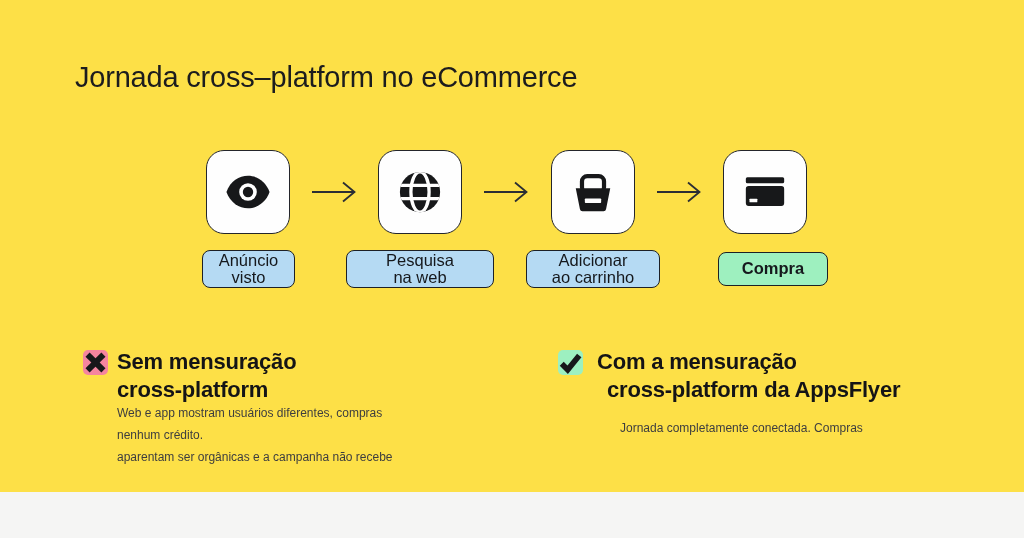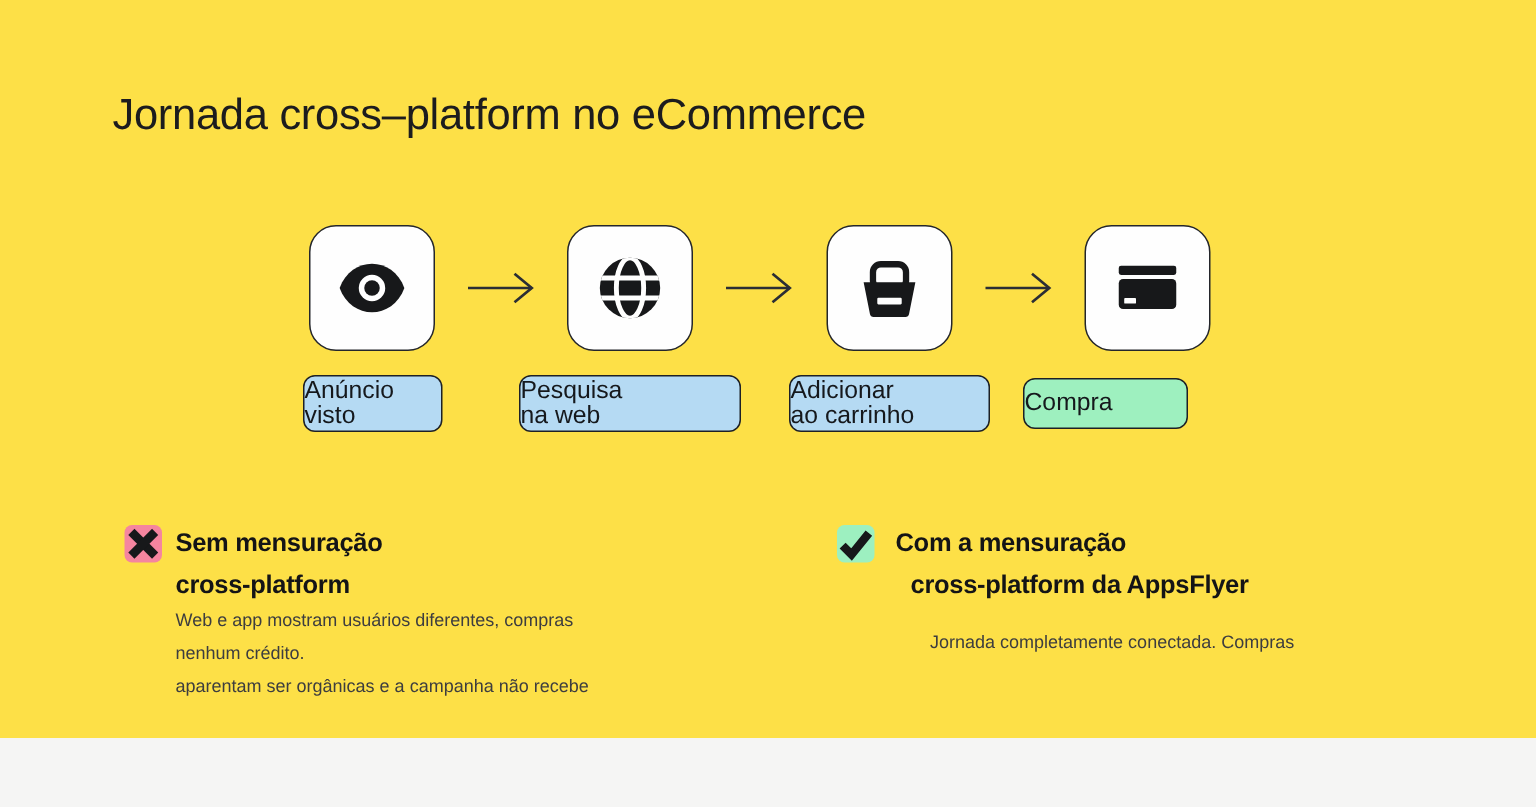--- a/index.html
+++ b/index.html
@@ -25,41 +25,41 @@
     display:flex;align-items:center;justify-content:center;
   }
   .step-box svg{display:block;}
 
   .arrow{position:absolute;top:178px;width:46px;height:28px;}
 
   
   .lbl{
     position:absolute;top:250px;box-sizing:border-box;
     border:1.6px solid #1d2025;border-radius:8px;
-    font-size:16.5px;line-height:17.5px;text-align:left;color:#15181c;
+    font-size:16.5px;line-height:17.5px;text-align:center;color:#15181c;
     display:flex;flex-direction:column;justify-content:center;
   }
   .lbl-blue{background:#b5daf3;}
   .lbl-green{background:#9ef0bf;}
   .lbl-1{left:202px;width:93px;height:38px;}
   .lbl-2{left:346px;width:148px;height:38px;}
   .lbl-3{left:526px;width:134px;height:38px;}
-  .lbl-4{left:682px;width:110px;height:34px;top:252px;}
+  .lbl-4{left:718px;width:110px;height:34px;top:252px;font-weight:bold;}
 
   
   .mini-icon{
     position:absolute;top:350px;width:25px;height:25px;border-radius:5px;
     display:flex;align-items:center;justify-content:center;
   }
   .mini-icon-x{left:83px;background:#f5859f;}
   .mini-icon-check{left:558px;background:#9df0c0;}
 
   .blk-heading{
     position:absolute;top:348px;
-    font-size:17px;line-height:28px;font-weight:700;
+    font-size:22px;line-height:28px;font-weight:700;
     letter-spacing:-0.2px;color:#141416;
   }
   .blk-heading-left{left:117px;}
   .blk-heading-right{left:597px;}
   .blk-heading .line{display:block;}
   .blk-heading-right .line2{padding-left:10px;}
 
   .blk-body{
     position:absolute;
     font-size:12px;line-height:22px;color:#3d3d3f;letter-spacing:0;

